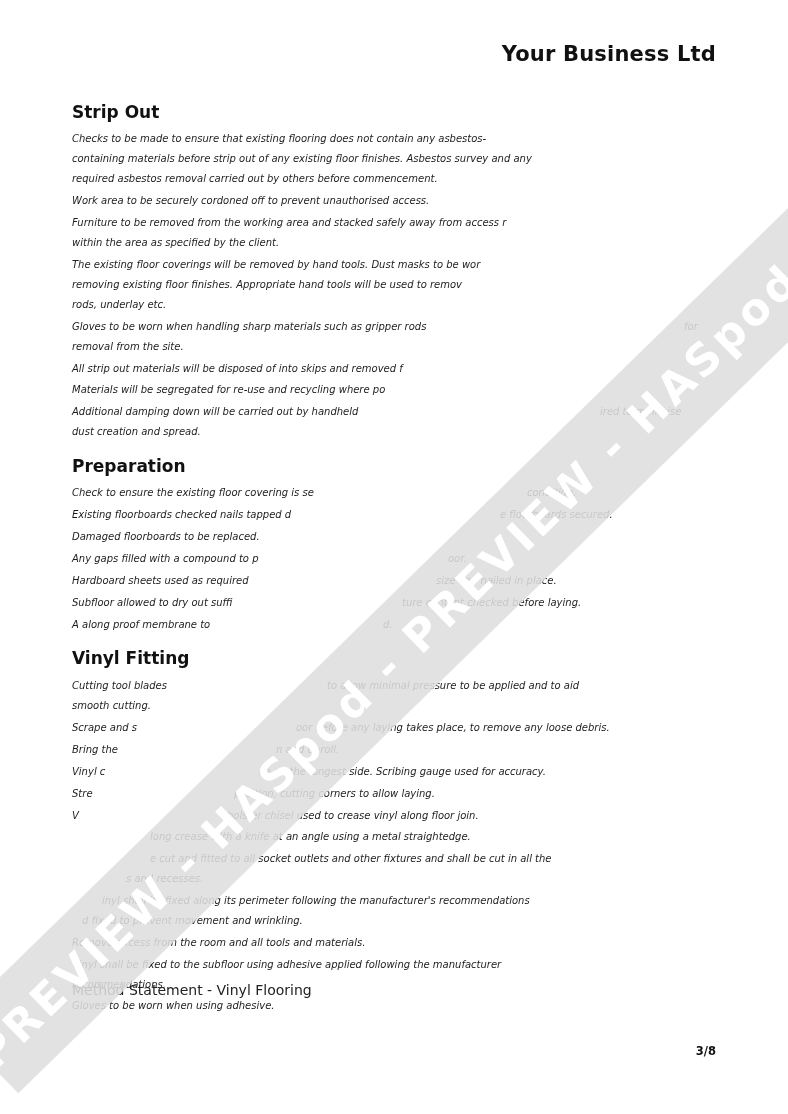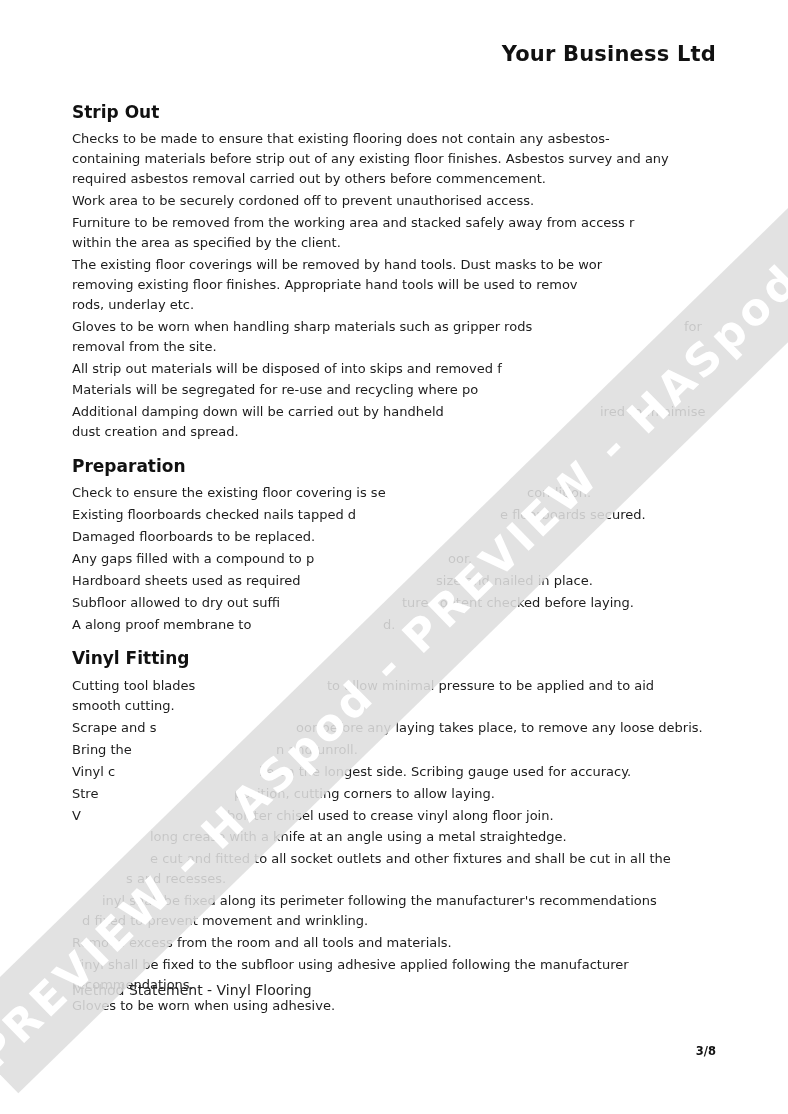--- a/index.html
+++ b/index.html
@@ -13,22 +13,23 @@
     font-size:21px; font-weight:bold; color:#111;
     letter-spacing:0.2px;
   }
   .h2 {
     position:absolute; left:72px;
     font-size:17px; font-weight:bold; color:#111;
     white-space:nowrap;
   }
   .ln {
     position:absolute; left:72px;
-    font-size:13px; line-height:20px; color:#1c1c1c;
+    font-size:10px; line-height:20px; color:#1c1c1c;
     white-space:nowrap;
+    font-style:italic;
   }
   .frag { position:absolute; top:0; white-space:nowrap; }
   .footer-left {
     position:absolute; left:72px; top:982px;
     font-size:14px; color:#222;
   }
   .footer-right {
     position:absolute; right:72px; top:1044px;
     font-size:11.5px; font-weight:bold; color:#111;
   }

